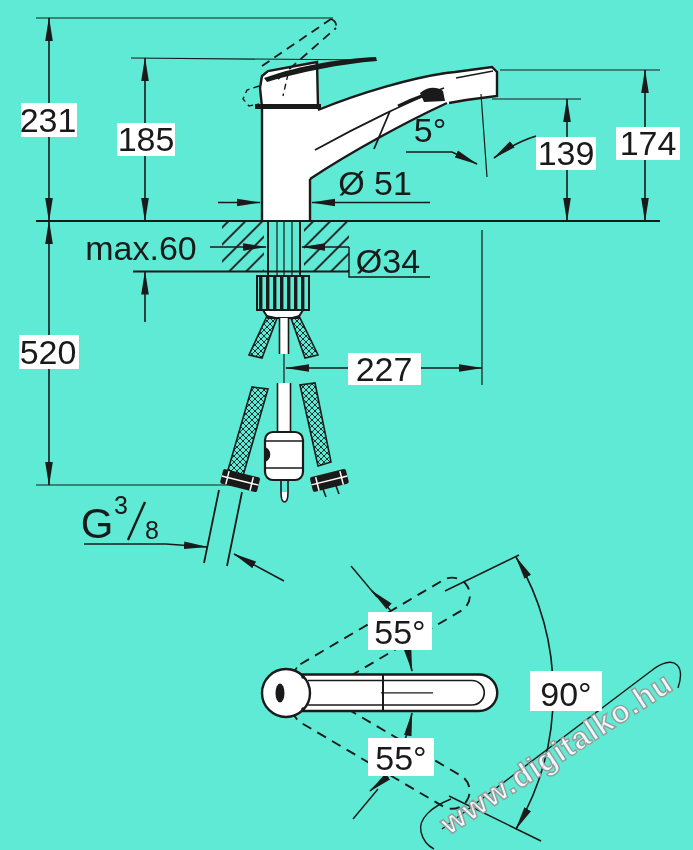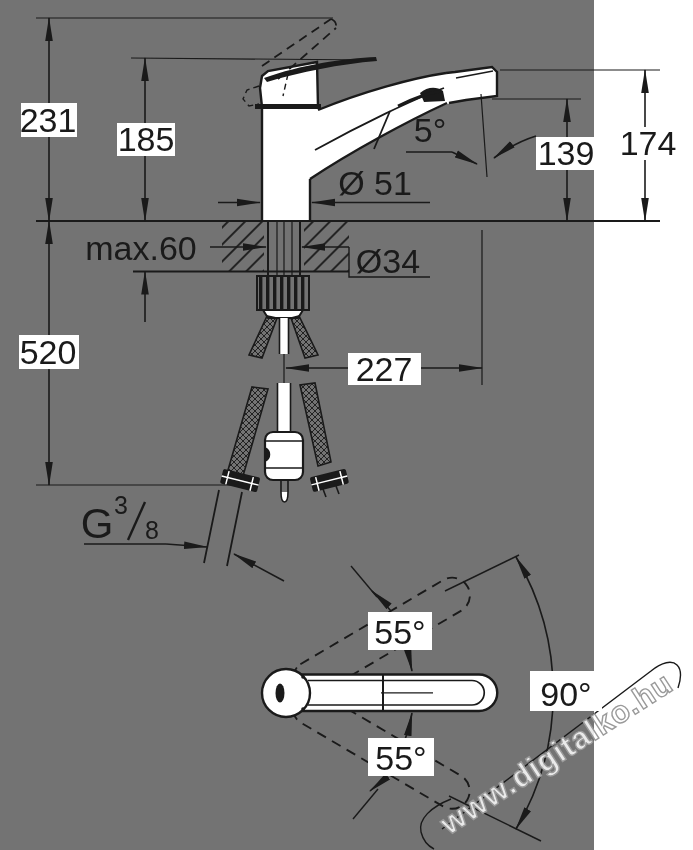--- a/index.html
+++ b/index.html
@@ -1,17 +1,17 @@
 <!DOCTYPE html>
 <html><head>
 <meta charset="utf-8">
 <style>
   html,body{margin:0;padding:0;background:#ffffff;}
   body{width:693px;height:850px;overflow:hidden;font-family:"Liberation Sans",sans-serif;}
-  .stage{position:relative;width:594px;height:850px;background:#737373;}
+  .stage{position:relative;width:693px;height:850px;background:#5eead4;}
   svg{display:block;}
   .ink{stroke:#1a1a1a;fill:none;}
   .w12{stroke-width:1.2px;} .w14{stroke-width:1.4px;} .w16{stroke-width:1.6px;}
   .w18{stroke-width:1.8px;} .w2{stroke-width:2px;} .w24{stroke-width:2.4px;}
   .dash{stroke-dasharray:9 6;}
   .dash2{stroke-dasharray:10 7;}
   .fillink{fill:#1a1a1a;stroke:none;}
   .white{fill:#ffffff;}
   text{fill:#1a1a1a;font-family:"Liberation Sans",sans-serif;}
   .lbl{font-size:34px;text-anchor:middle;}

